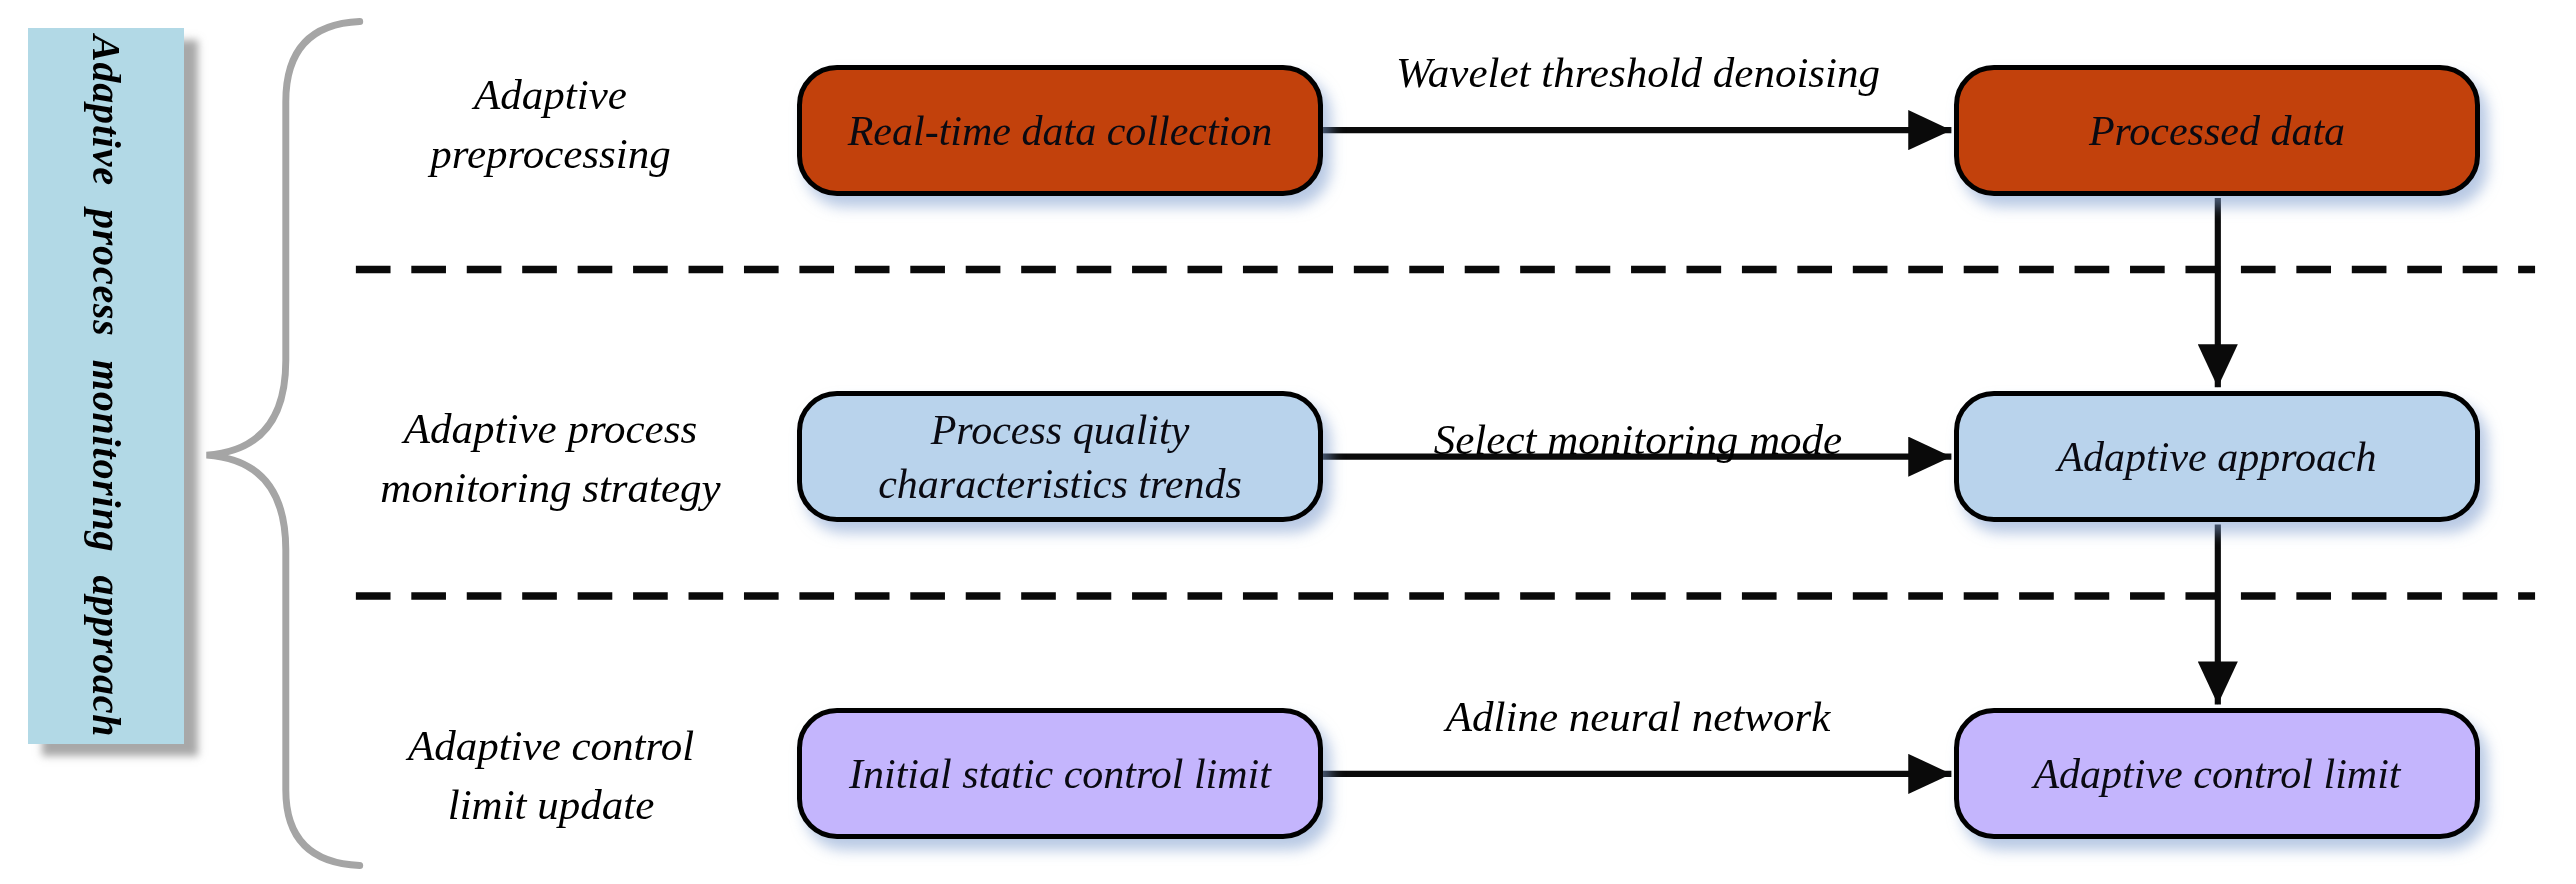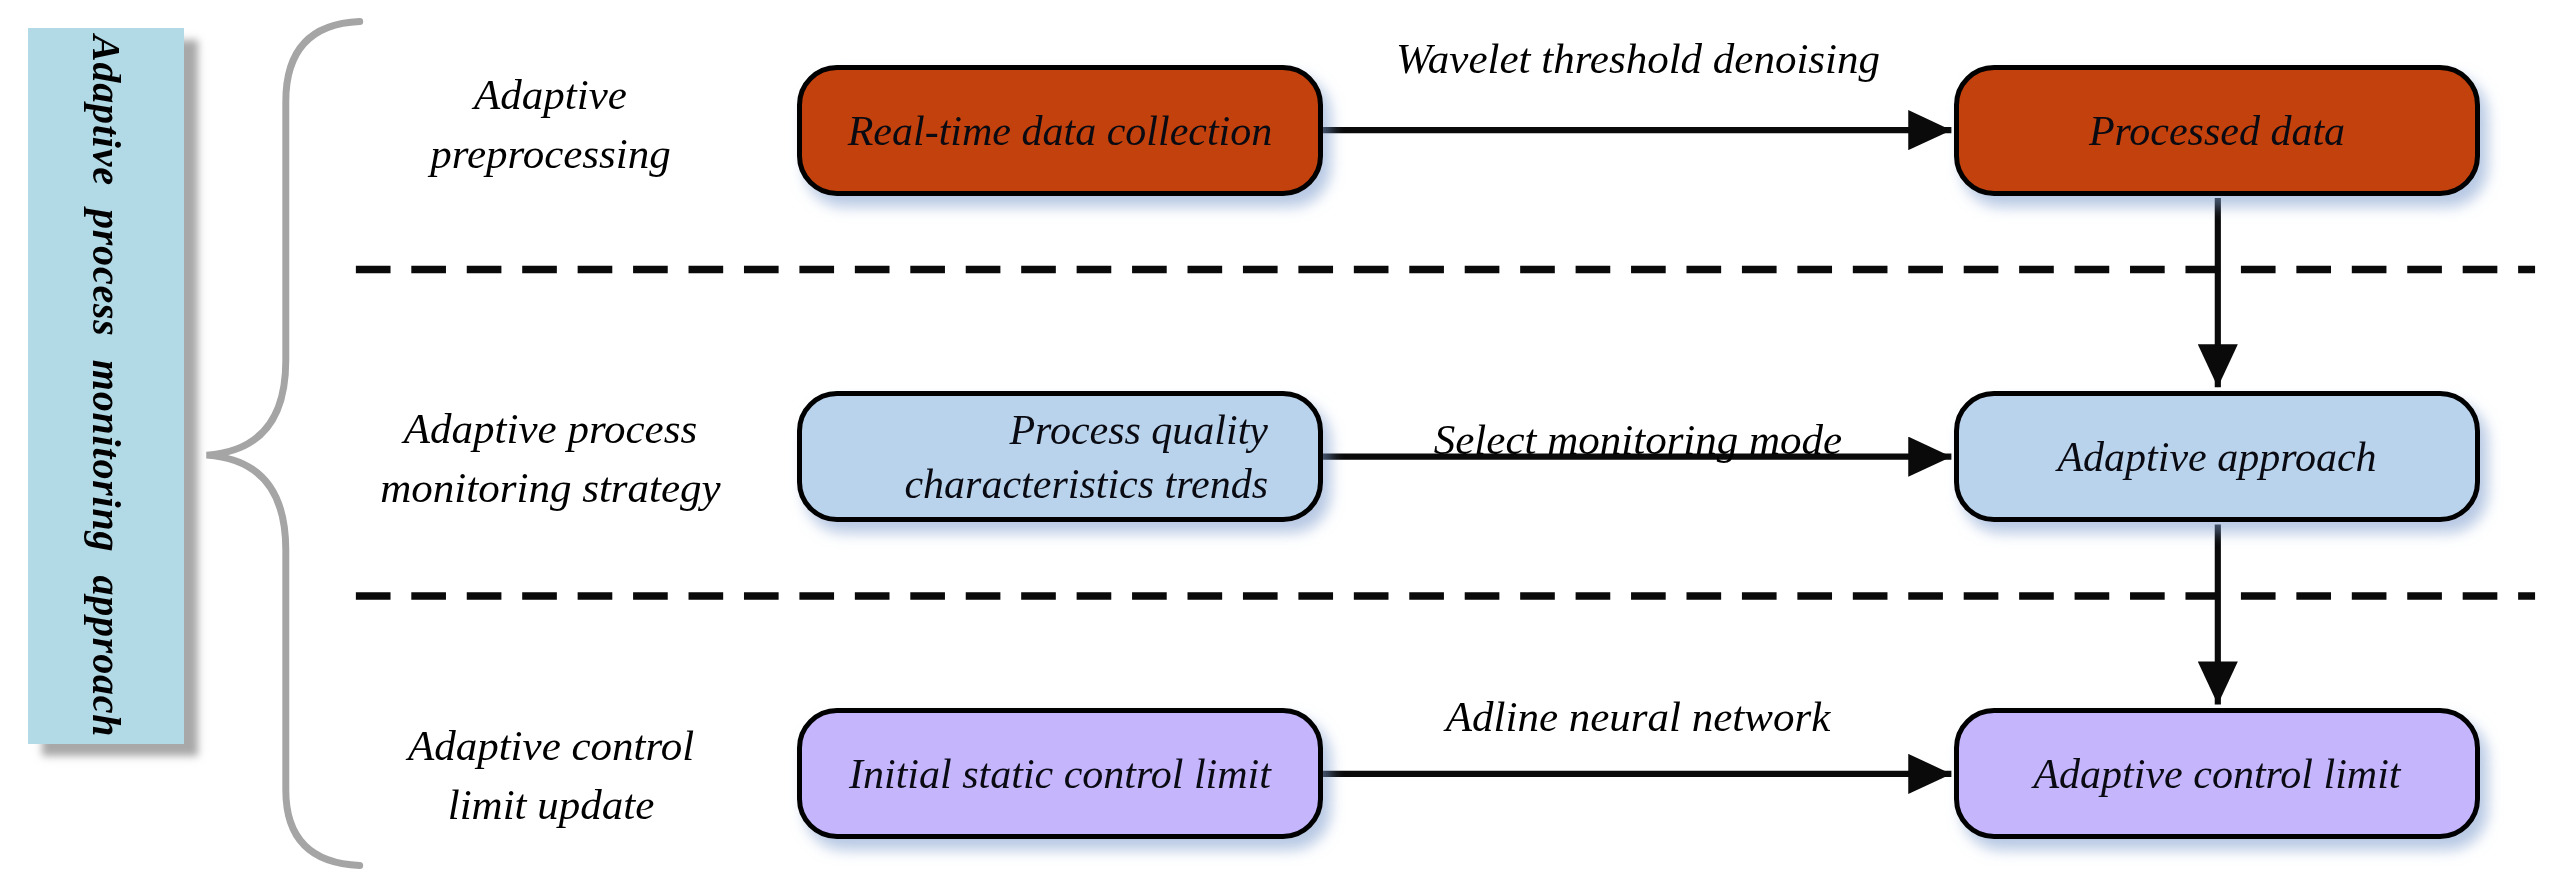--- a/index.html
+++ b/index.html
@@ -41,39 +41,39 @@
   .stage1{background:#c2410c;font-style:italic;}
   .stage2{background:#b9d3ec;}
   .stage3{background:#c4b5fd;}
   .box-r1c1{left:797px;top:65px;}
   .box-r1c2{left:1954px;top:65px;}
   .box-r2c1{left:797px;top:391px;}
   .box-r2c2{left:1954px;top:391px;}
   .box-r3c1{left:797px;top:708px;}
   .box-r3c2{left:1954px;top:708px;}
   .box-text{display:inline-block;}
-  .box-r2c1 .box-text{max-width:416px;text-align:right;}
+  .box-r2c1 .box-text{max-width:416px;}
 
   .stage-label{
     position:absolute;
     text-align:center;
     font-style:italic;font-size:43px;line-height:59px;
     color:#000;
   }
   .stage-label-1{left:385px;top:65px;width:331px;}
   .stage-label-2{left:327px;top:399px;width:447px;}
   .stage-label-3{left:370px;top:716px;width:362px;}
 
   .arrow-label{
     position:absolute;width:770px;left:1253px;
     text-align:center;
     font-style:italic;font-size:43px;line-height:48px;
     color:#000;
   }
-  .arrow-label-1{top:35px;}
+  .arrow-label-1{top:49px;}
   .arrow-label-2{top:376px;margin-top:40px;}
   .arrow-label-3{top:693px;}
 </style>
 </head>
 <body>
 
 <div id="canvas">
 
   <svg id="overlay" viewBox="0 0 3345 1148" xmlns="http://www.w3.org/2000/svg">
     <defs>

